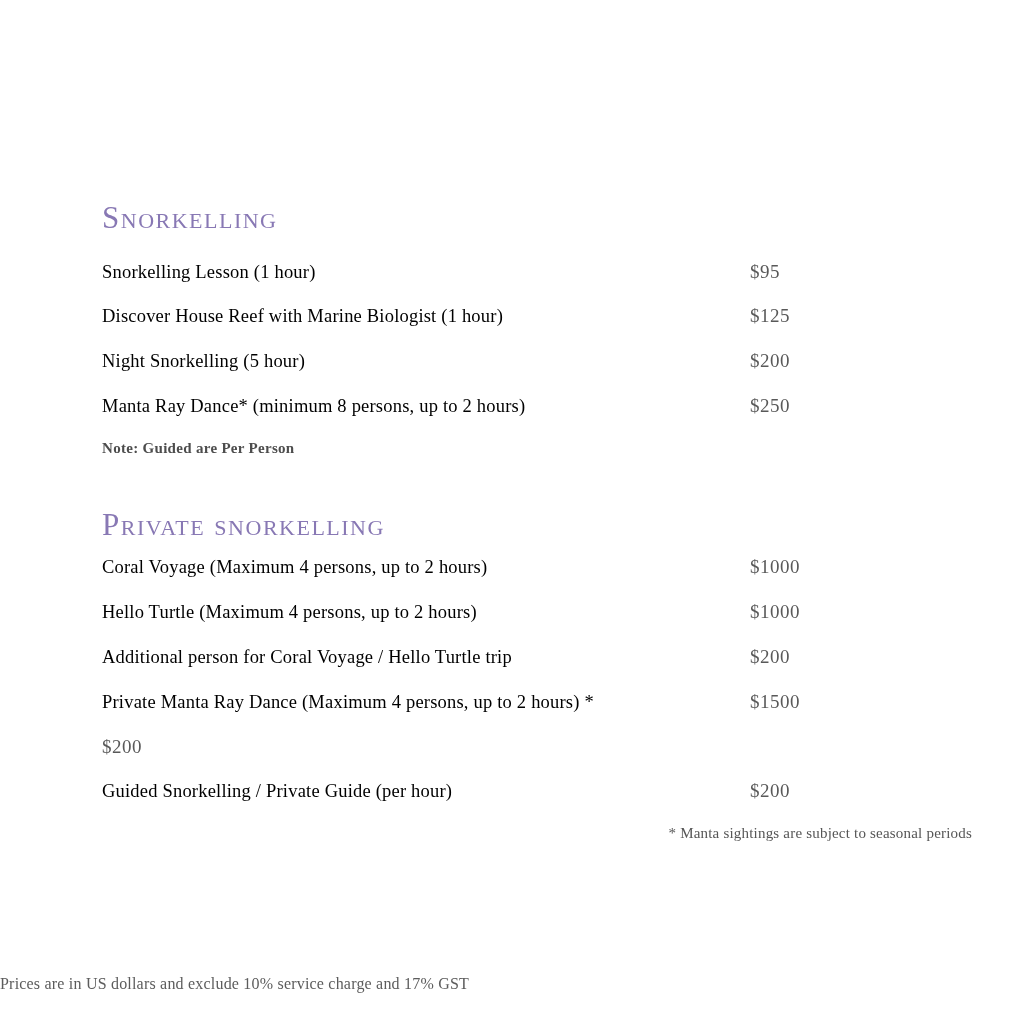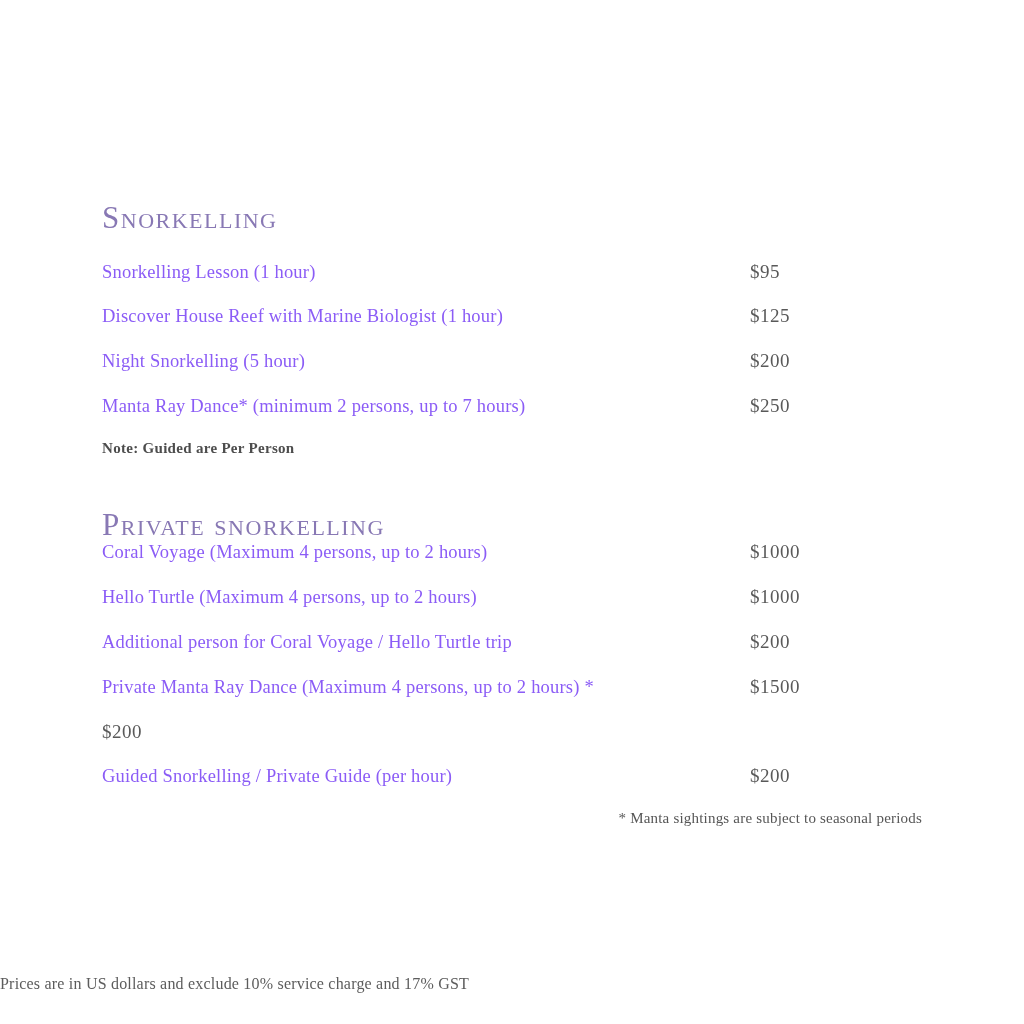--- a/index.html
+++ b/index.html
@@ -9,48 +9,49 @@
   }
   .page {
     position: relative;
     width: 1024px;
     height: 1024px;
     background: #ffffff;
     font-family: "Liberation Serif", "DejaVu Serif", serif;
     color: #575757;
     overflow: hidden;
     box-sizing: border-box;
-    padding: 202px 102px 0 102px;
+    padding: 202px 52px 0 102px;
   }
   .section-title {
     font-variant: small-caps;
     font-size: 31px;
     line-height: 1.05;
     font-weight: 400;
     letter-spacing: 1.5px;
     color: #8878b4;
     margin: 0;
   }
   .section-title.first {
     margin-bottom: 26px;
   }
   .section-title.second {
     margin-top: 52px;
+    margin-bottom: 15px;
   }
   .row {
     display: flex;
     align-items: baseline;
     margin-bottom: 22px;
   }
   .row .label {
     flex: 0 0 648px;
     font-size: 18.5px;
     line-height: 1.18;
     font-weight: 500;
-    color: #8b5cf6;
+    color: #000000;
     letter-spacing: 0.2px;
   }
   .row .price {
     font-size: 19px;
     line-height: 1.18;
     font-weight: 500;
     color: #595959;
     letter-spacing: 0.5px;
   }
   .section-note {
@@ -93,21 +94,21 @@
       </div>
       <div class="row">
         <span class="label">Discover House Reef with Marine Biologist (1 hour)</span>
         <span class="price">$125</span>
       </div>
       <div class="row">
         <span class="label">Night Snorkelling (5 hour)</span>
         <span class="price">$200</span>
       </div>
       <div class="row">
-        <span class="label">Manta Ray Dance* (minimum 2 persons, up to 7 hours)</span>
+        <span class="label">Manta Ray Dance* (minimum 8 persons, up to 2 hours)</span>
         <span class="price">$250</span>
       </div>
     </div>
 
   <div class="section-note">Note: Guided are Per Person</div>
 
   <h1 class="section-title second">Private snorkelling</h1>
 
   <div class="rows">
       <div class="row">

